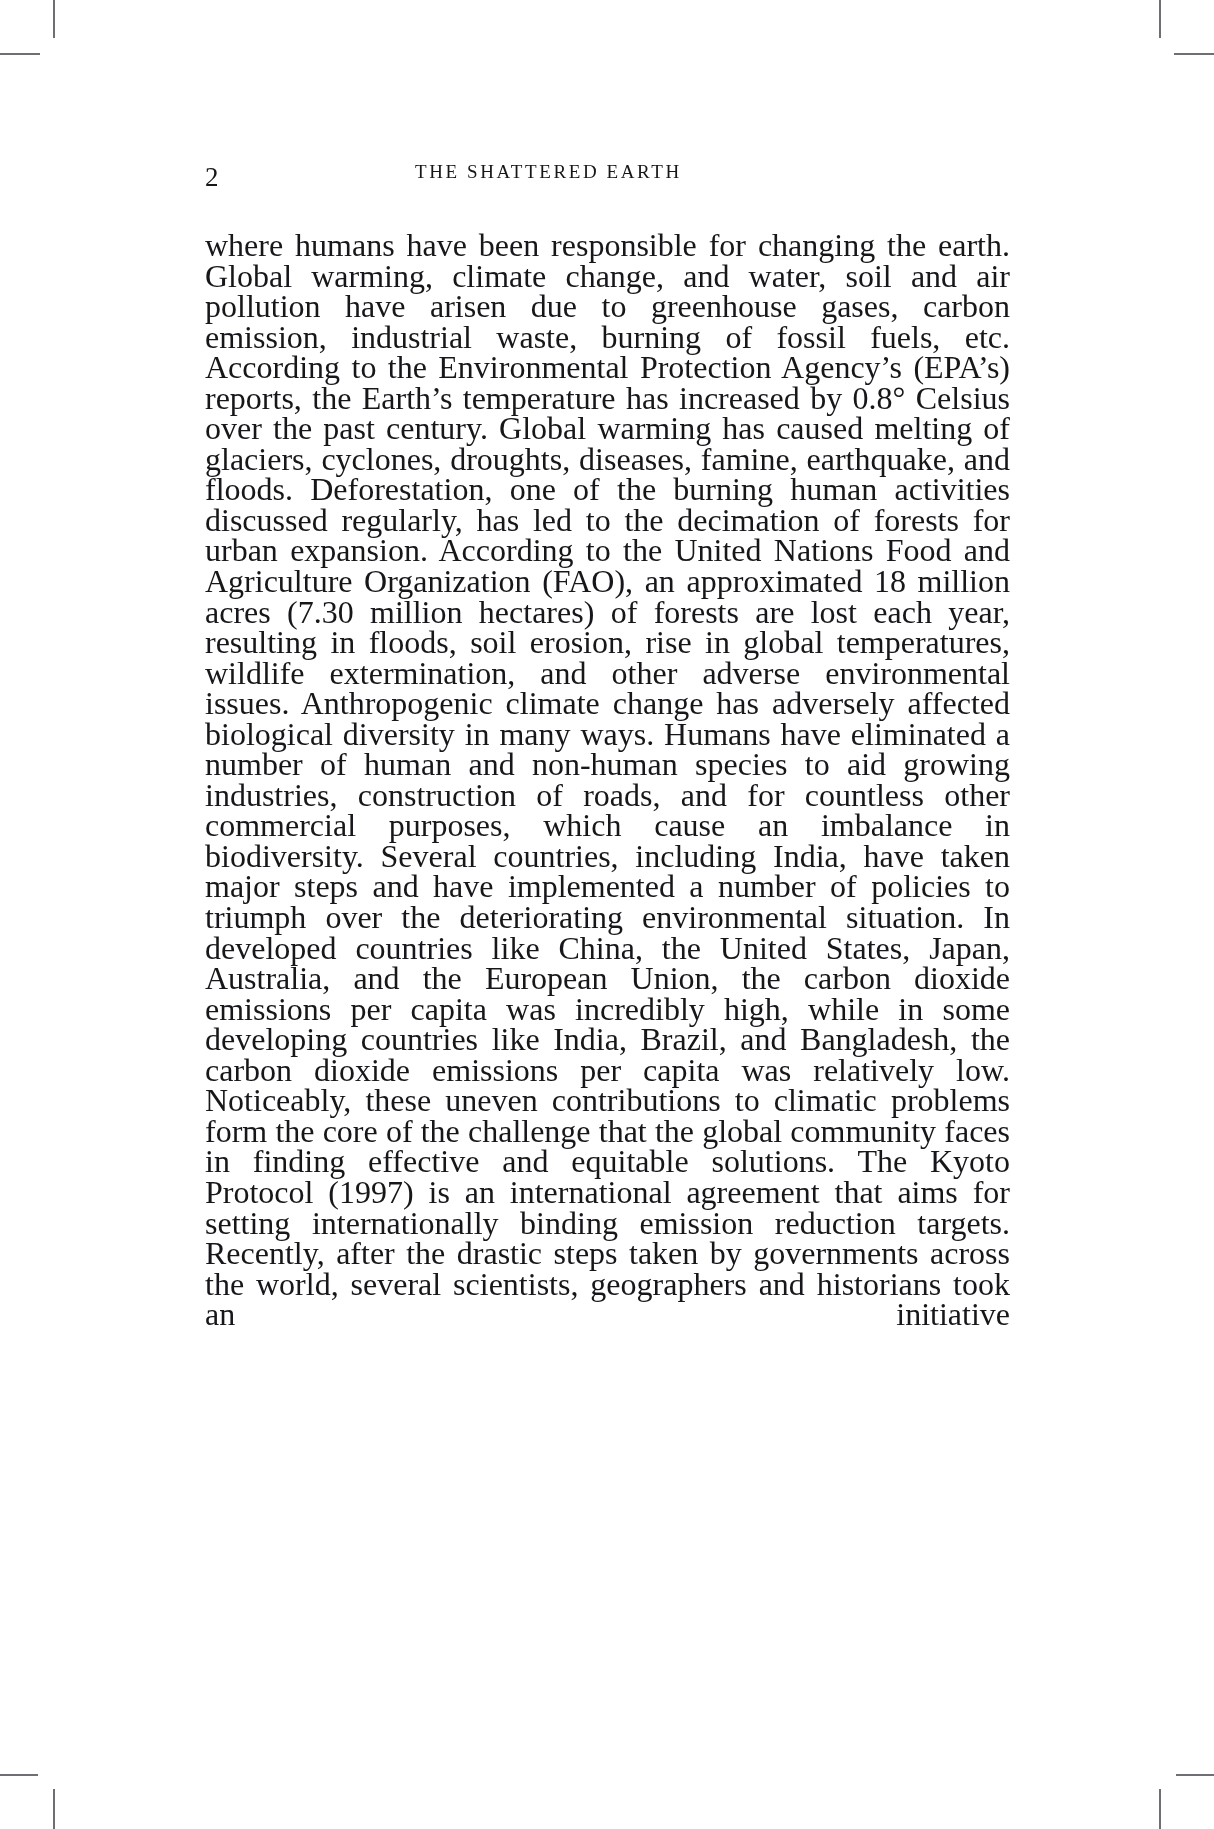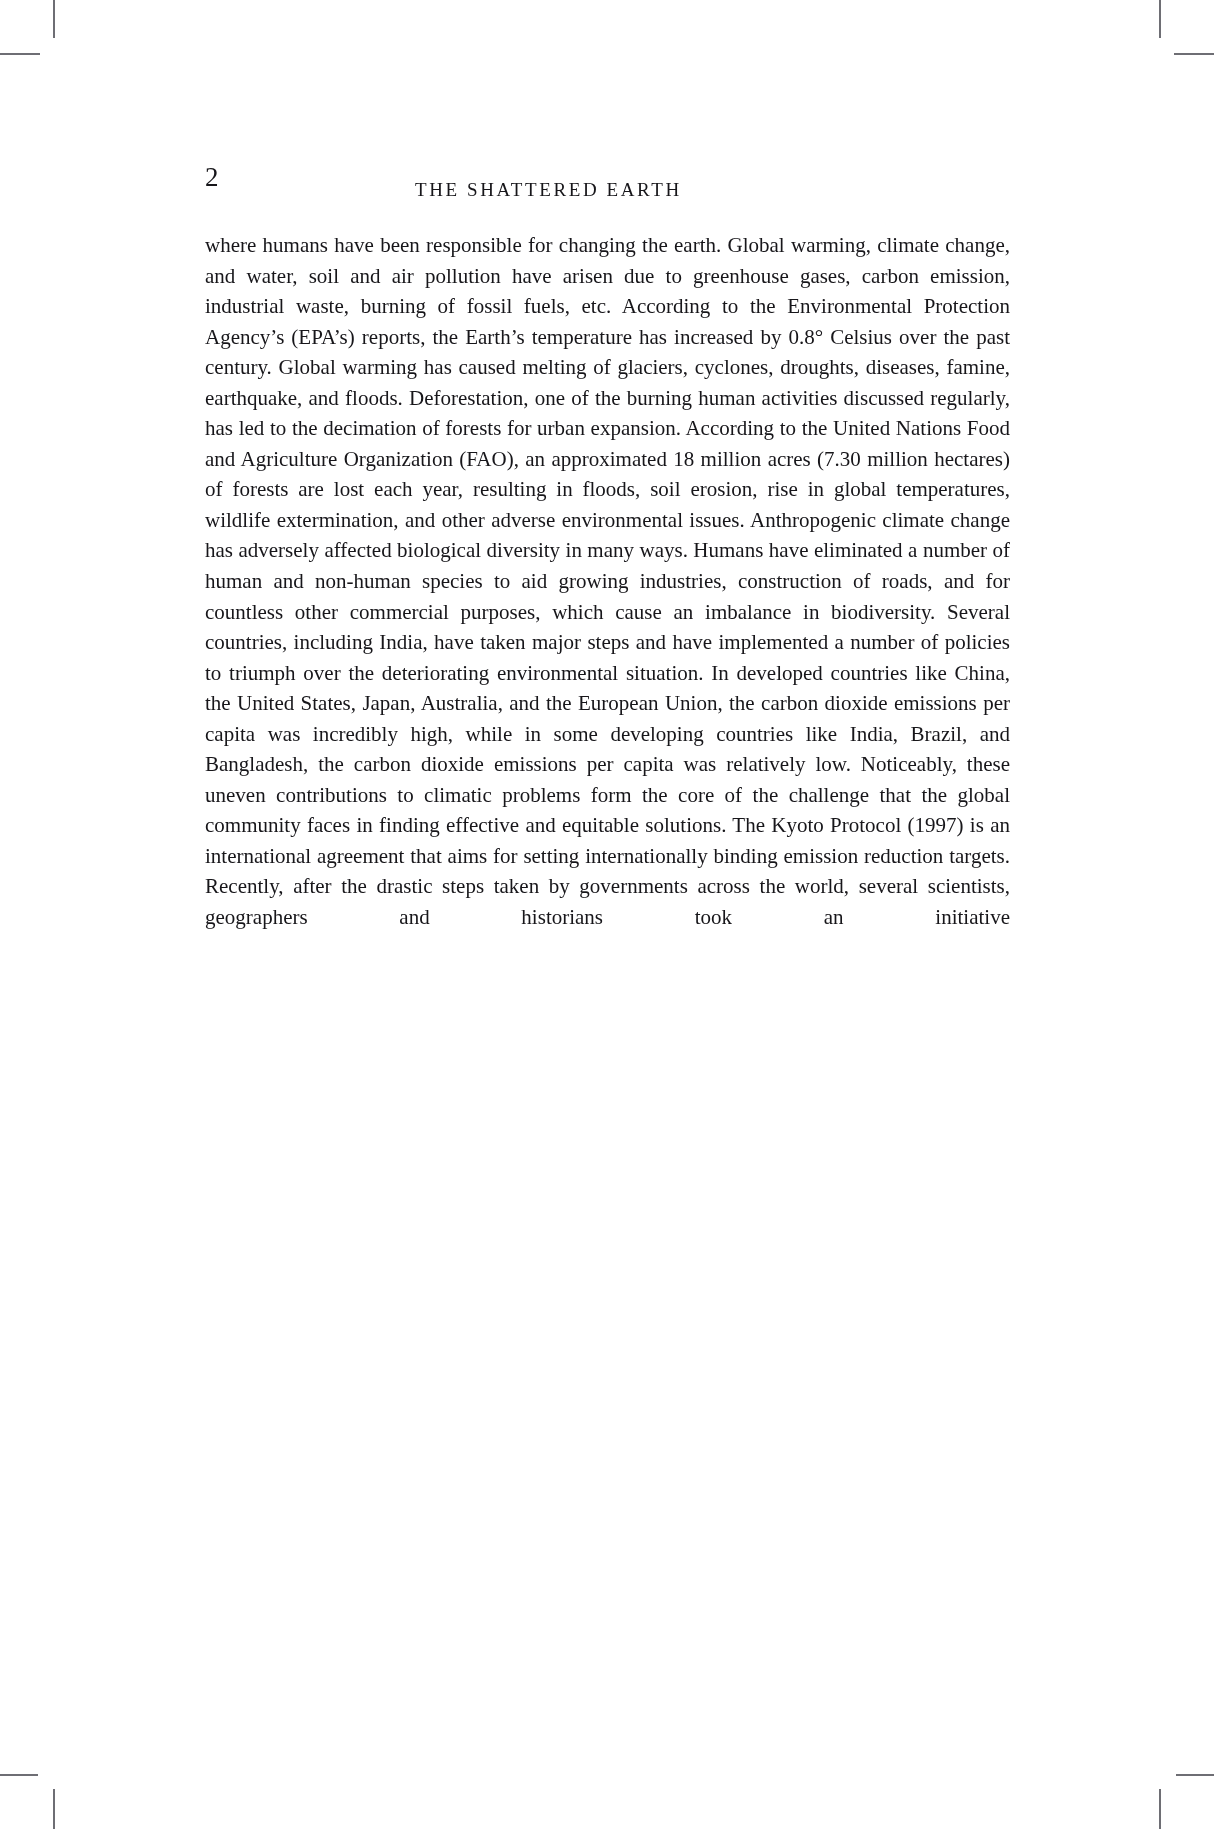--- a/index.html
+++ b/index.html
@@ -53,34 +53,34 @@
     left: 0;
     top: 0;
     font-size: 27px;
     line-height: 34px;
     letter-spacing: 0.2px;
     color: #17161a;
   }
   .header-title {
     position: absolute;
     left: 210px;
-    top: 18px;
+    top: 0;
     font-size: 19px;
     line-height: 24px;
     letter-spacing: 2.6px;
     font-variant: small-caps;
     text-transform: uppercase;
     color: #17161a;
     white-space: nowrap;
   }
 
   
   .body-text {
     margin-top: 28px;
-    font-size: 21px;
+    font-size: 32px;
     line-height: 30.55px;
     text-align: justify;
     text-justify: inter-word;
     hyphens: none;
     color: #17161a;
   }
   .body-text p {
     margin: 0;
     text-indent: 0;
   }

